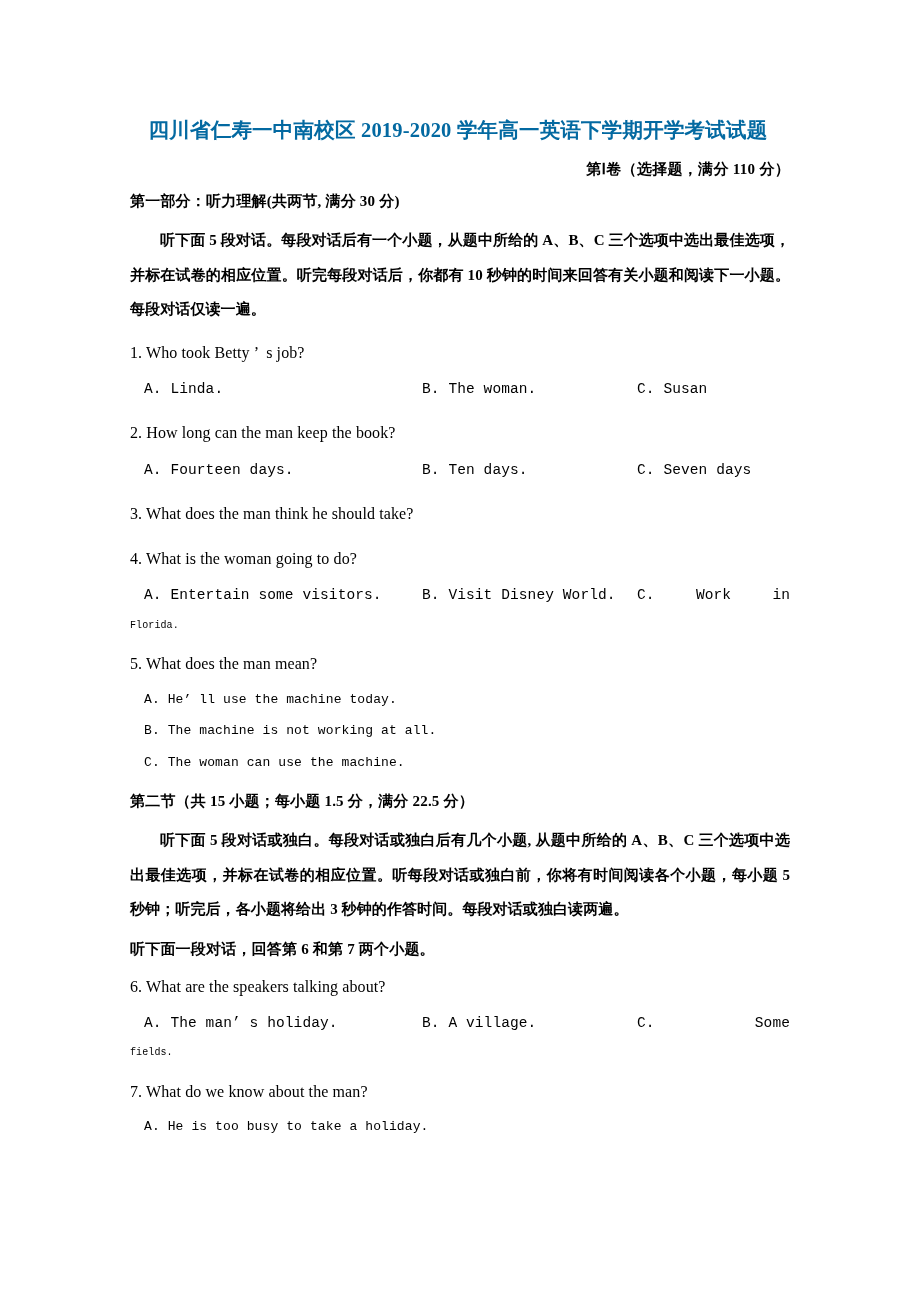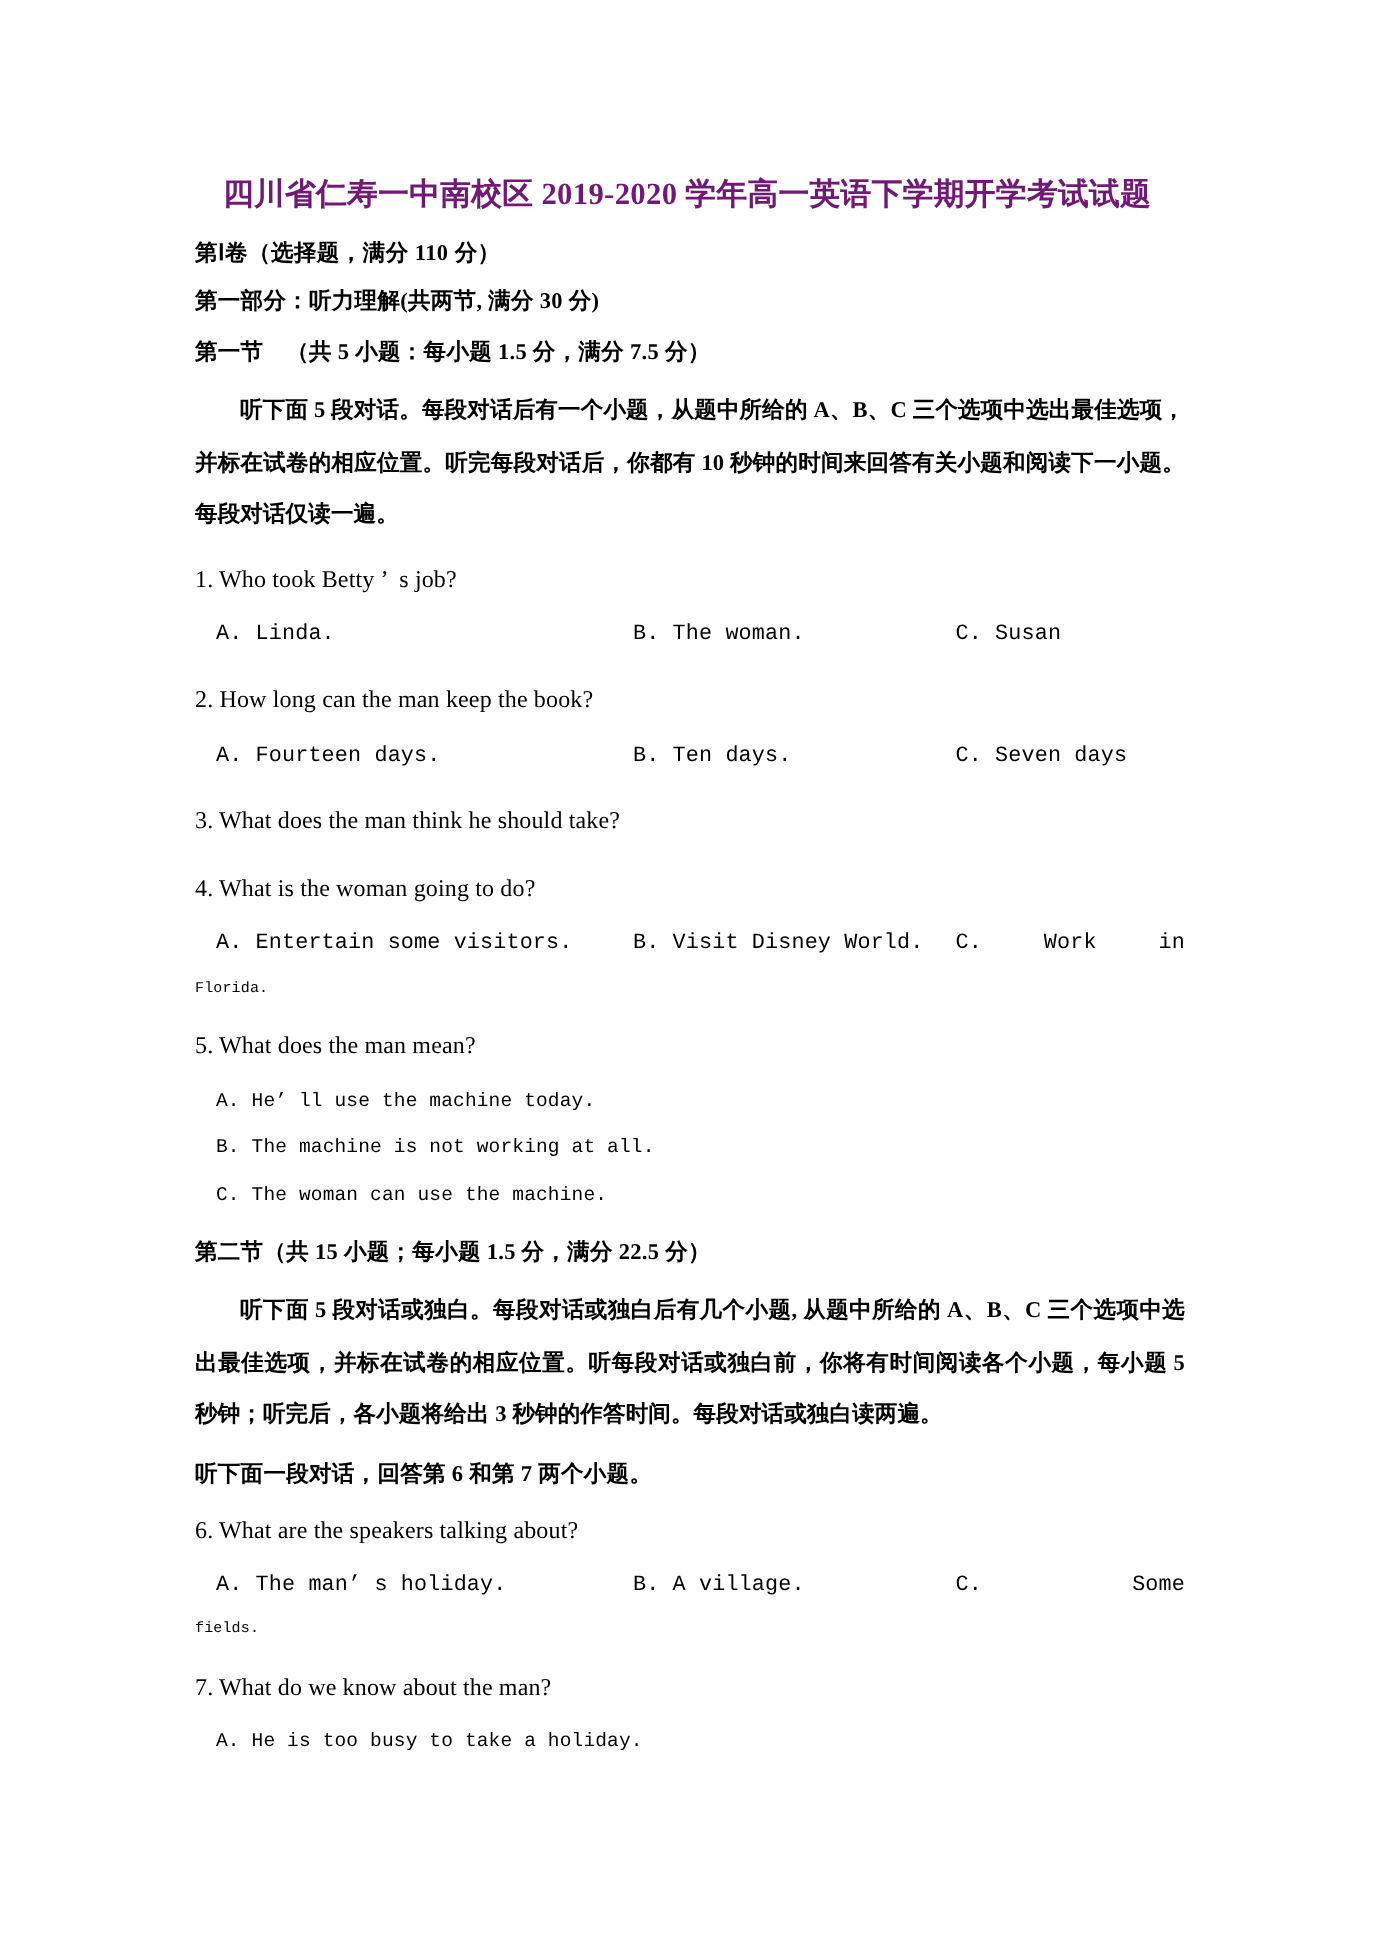--- a/index.html
+++ b/index.html
@@ -19,29 +19,29 @@
     width: 920px;
     height: 1302px;
     background: #ffffff;
     box-sizing: border-box;
     padding: 118px 130px 0 130px;
   }
   .doc-title {
     font-family: "Liberation Serif", serif;
     font-weight: bold;
     font-size: 20.5px;
-    color: #701a75;
+    color: #0369a1;
     text-align: center;
     line-height: 1.25;
     letter-spacing: 0.2px;
     white-space: nowrap;
     margin: 0 0 0 -4px;
   }
   .centered-line {
-    text-align: left;
+    text-align: right;
     font-family: "Liberation Serif", serif;
     font-weight: bold;
     font-size: 15px;
     line-height: 1.3;
     margin-top: 16px;
     letter-spacing: 0.3px;
   }
   .cn-bold {
     font-family: "Liberation Serif", serif;
     font-weight: bold;
@@ -110,21 +110,20 @@
 <body>
 
 <div class="page">
 
   <div class="doc-title">四川省仁寿一中南校区 2019-2020 学年高一英语下学期开学考试试题</div>
 
   <div class="centered-line">第Ⅰ卷（选择题，满分 110 分）</div>
 
   <div class="cn-bold">第一部分：听力理解(共两节, 满分 30 分)</div>
 
-  <div class="cn-bold">第一节　（共 5 小题：每小题 1.5 分，满分 7.5 分）</div>
 
   <div class="cn-para">听下面 5 段对话。每段对话后有一个小题，从题中所给的 A、B、C 三个选项中选出最佳选项，并标在试卷的相应位置。听完每段对话后，你都有 10 秒钟的时间来回答有关小题和阅读下一小题。每段对话仅读一遍。</div>
 
   <div class="q-block">
     <div class="q-stem">1. Who took Betty ’  s job?</div>
     <div class="q-opts row">
       <span class="opt-a">A. Linda.</span>
       <span class="opt-b">B. The woman.</span>
       <span class="opt-c">C. Susan</span>
     </div>

